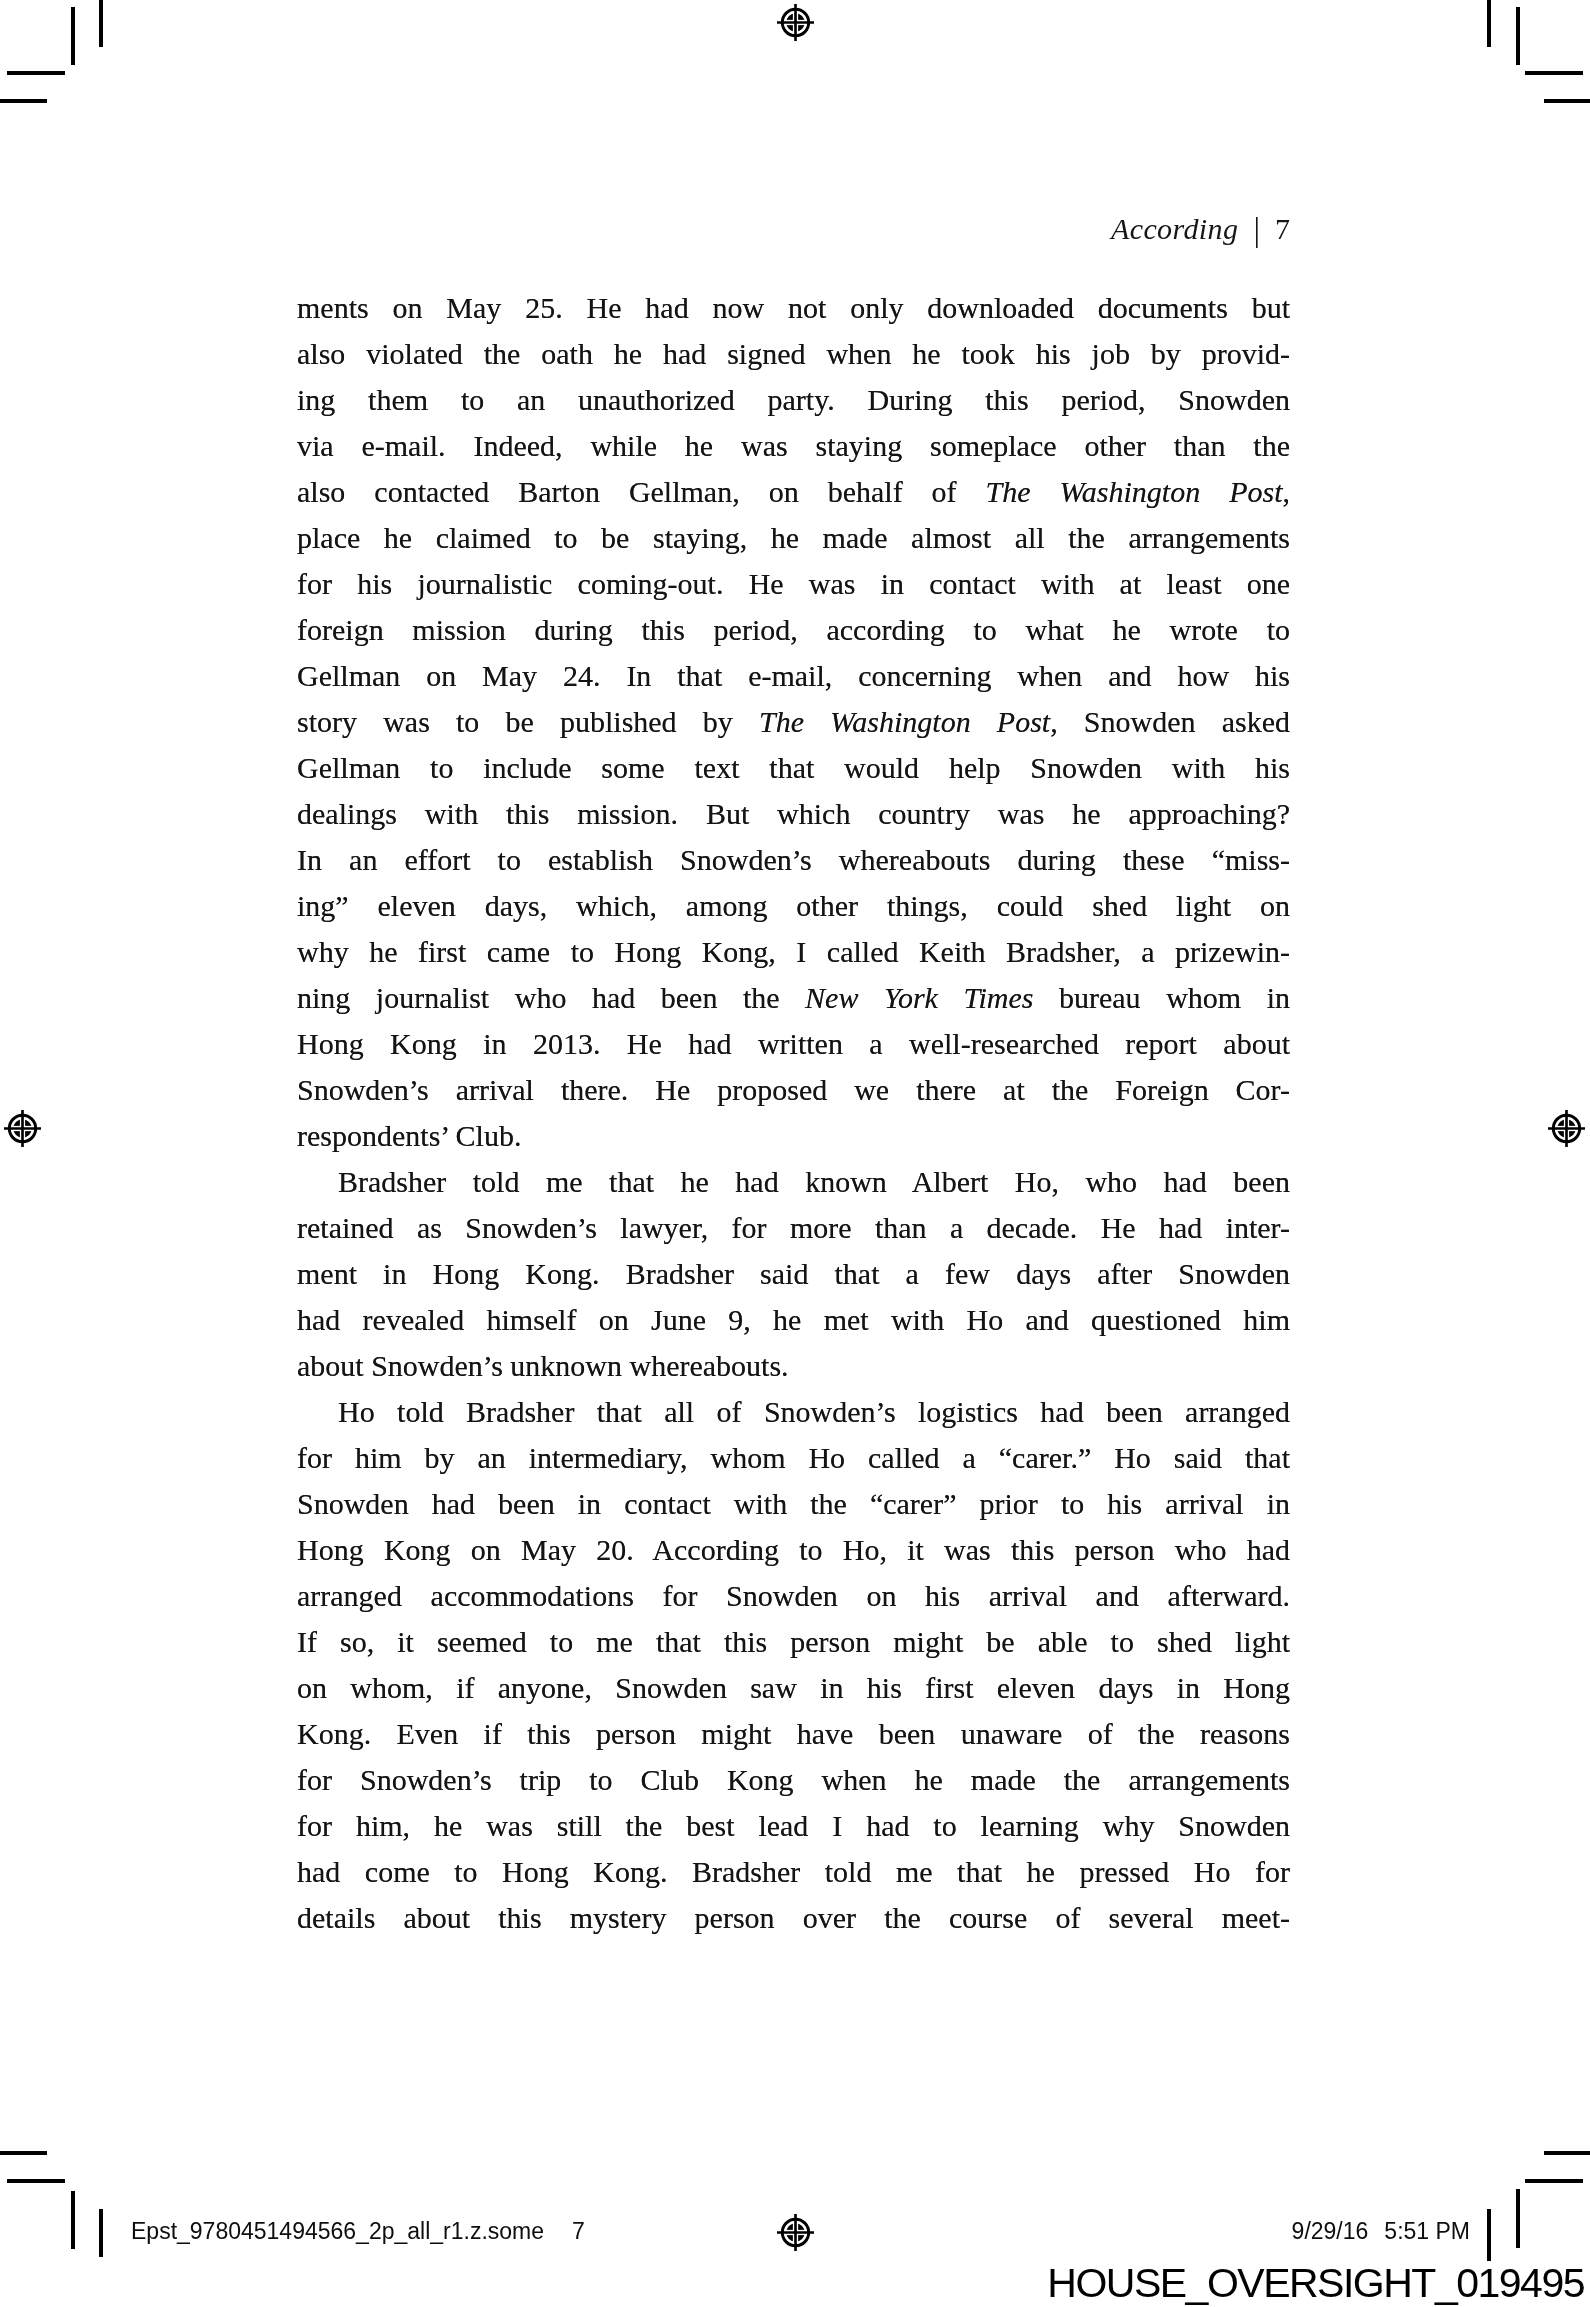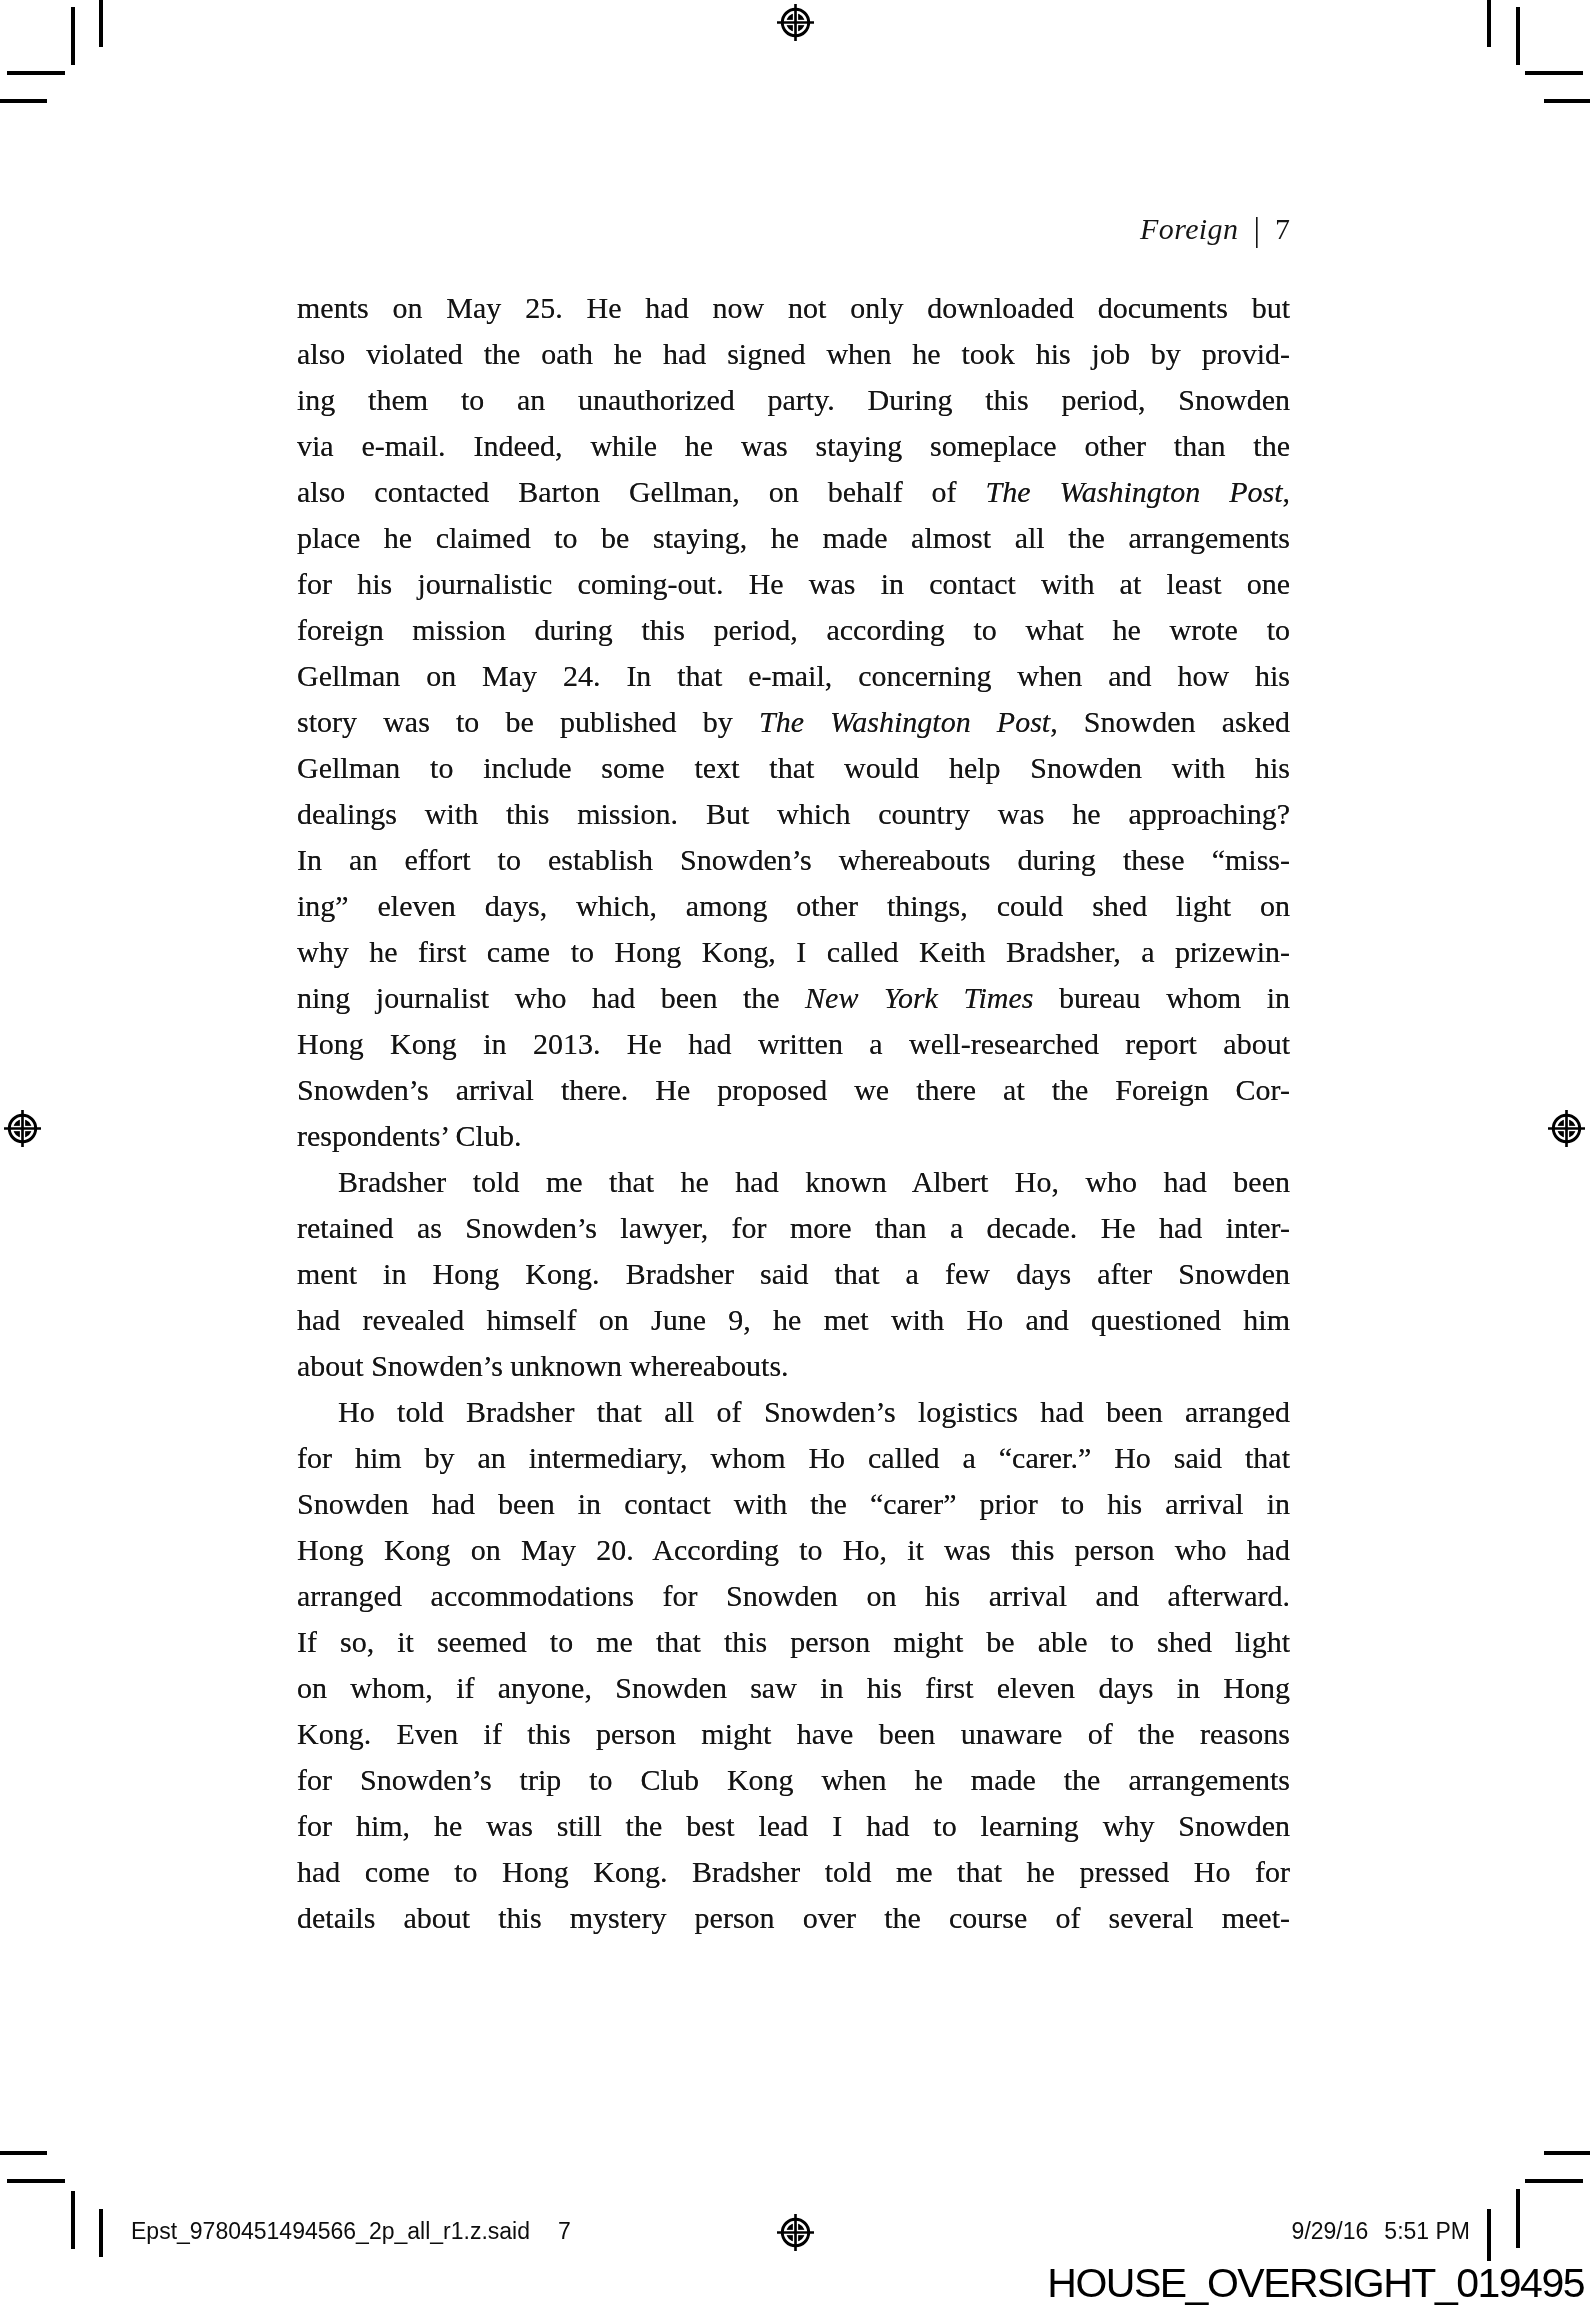--- a/index.html
+++ b/index.html
@@ -75,21 +75,21 @@
   
   .regmark { position: absolute; width: 37px; height: 37px; color: #000; }
   .crop { position: absolute; background: #000; }
 </style>
 </head>
 <body>
 
 <div id="page">
 
   <div id="running-head">
-    <span class="section">Foreign</span>
+    <span class="section">According</span>
     <span class="sep">|</span>
     <span class="folio">7</span>
   </div>
 
   <div id="body-text">
       <div class="line"><span>ments on May 25. He had now not only downloaded documents but</span></div>
       <div class="line"><span>also violated the oath he had signed when he took his job by provid-</span></div>
       <div class="line"><span>ing them to an unauthorized party. During this period, Snowden</span></div>
       <div class="line"><span>via e-mail. Indeed, while he was staying someplace other than the</span></div>
       <div class="line"><span>also contacted Barton Gellman, on behalf of </span><span class="italic">The Washington Post</span><span>,</span></div>
@@ -120,21 +120,21 @@
       <div class="line"><span>If so, it seemed to me that this person might be able to shed light</span></div>
       <div class="line"><span>on whom, if anyone, Snowden saw in his first eleven days in Hong</span></div>
       <div class="line"><span>Kong. Even if this person might have been unaware of the reasons</span></div>
       <div class="line"><span>for Snowden’s trip to Club Kong when he made the arrangements</span></div>
       <div class="line"><span>for him, he was still the best lead I had to learning why Snowden</span></div>
       <div class="line"><span>had come to Hong Kong. Bradsher told me that he pressed Ho for</span></div>
       <div class="line"><span>details about this mystery person over the course of several meet-</span></div>
     </div>
 
   <div id="slug-left" class="slug">
-    <span>Epst_9780451494566_2p_all_r1.z.said</span><span class="slug-page">7</span>
+    <span>Epst_9780451494566_2p_all_r1.z.some</span><span class="slug-page">7</span>
   </div>
 
   <div id="slug-right" class="slug">
     <span>9/29/16</span><span class="slug-time">5:51 PM</span>
   </div>
 
   <div id="watermark">HOUSE_OVERSIGHT_019495</div>
 
   <svg class="regmark" style="left:777px; top:3.7px;" viewBox="0 0 56 56">
     <circle cx="28" cy="28" r="14" fill="currentColor"></circle>

